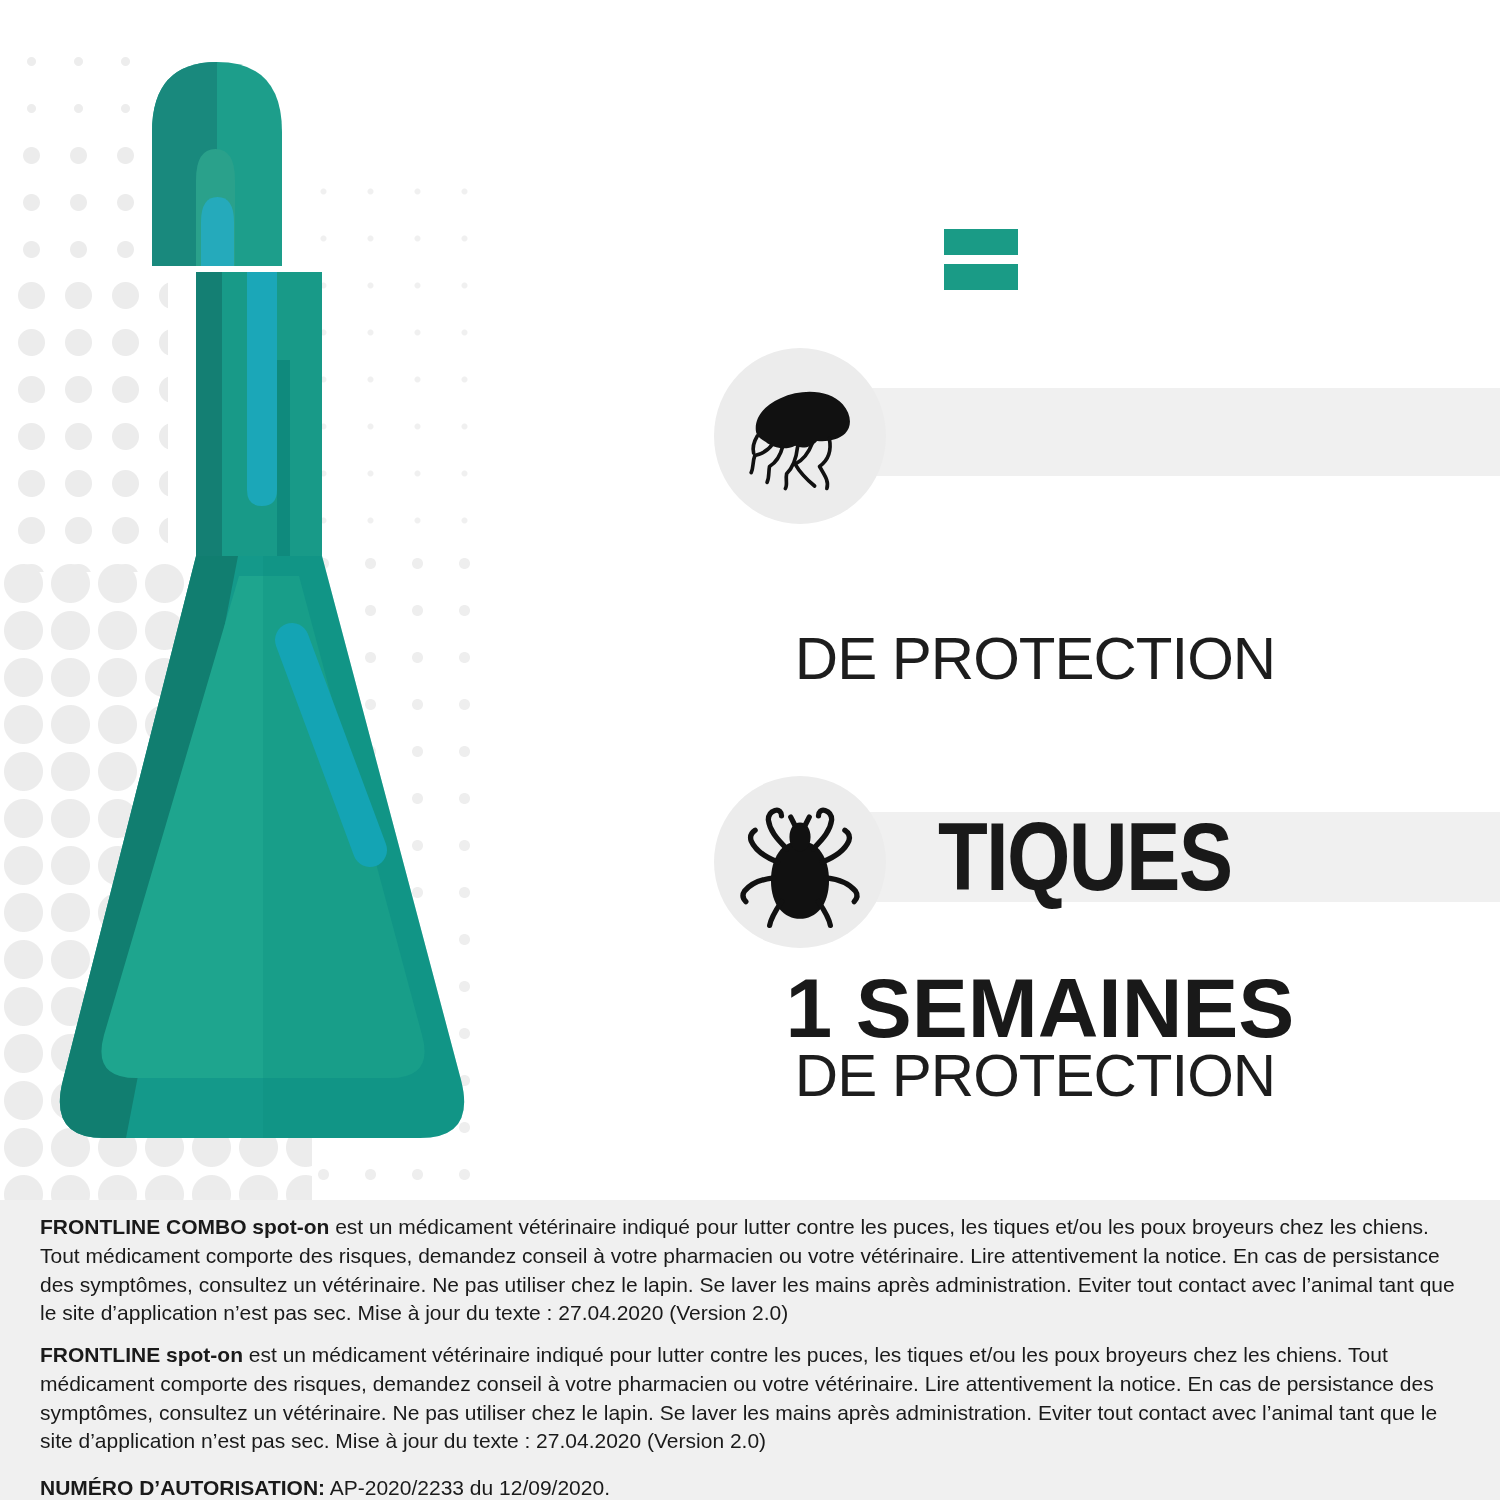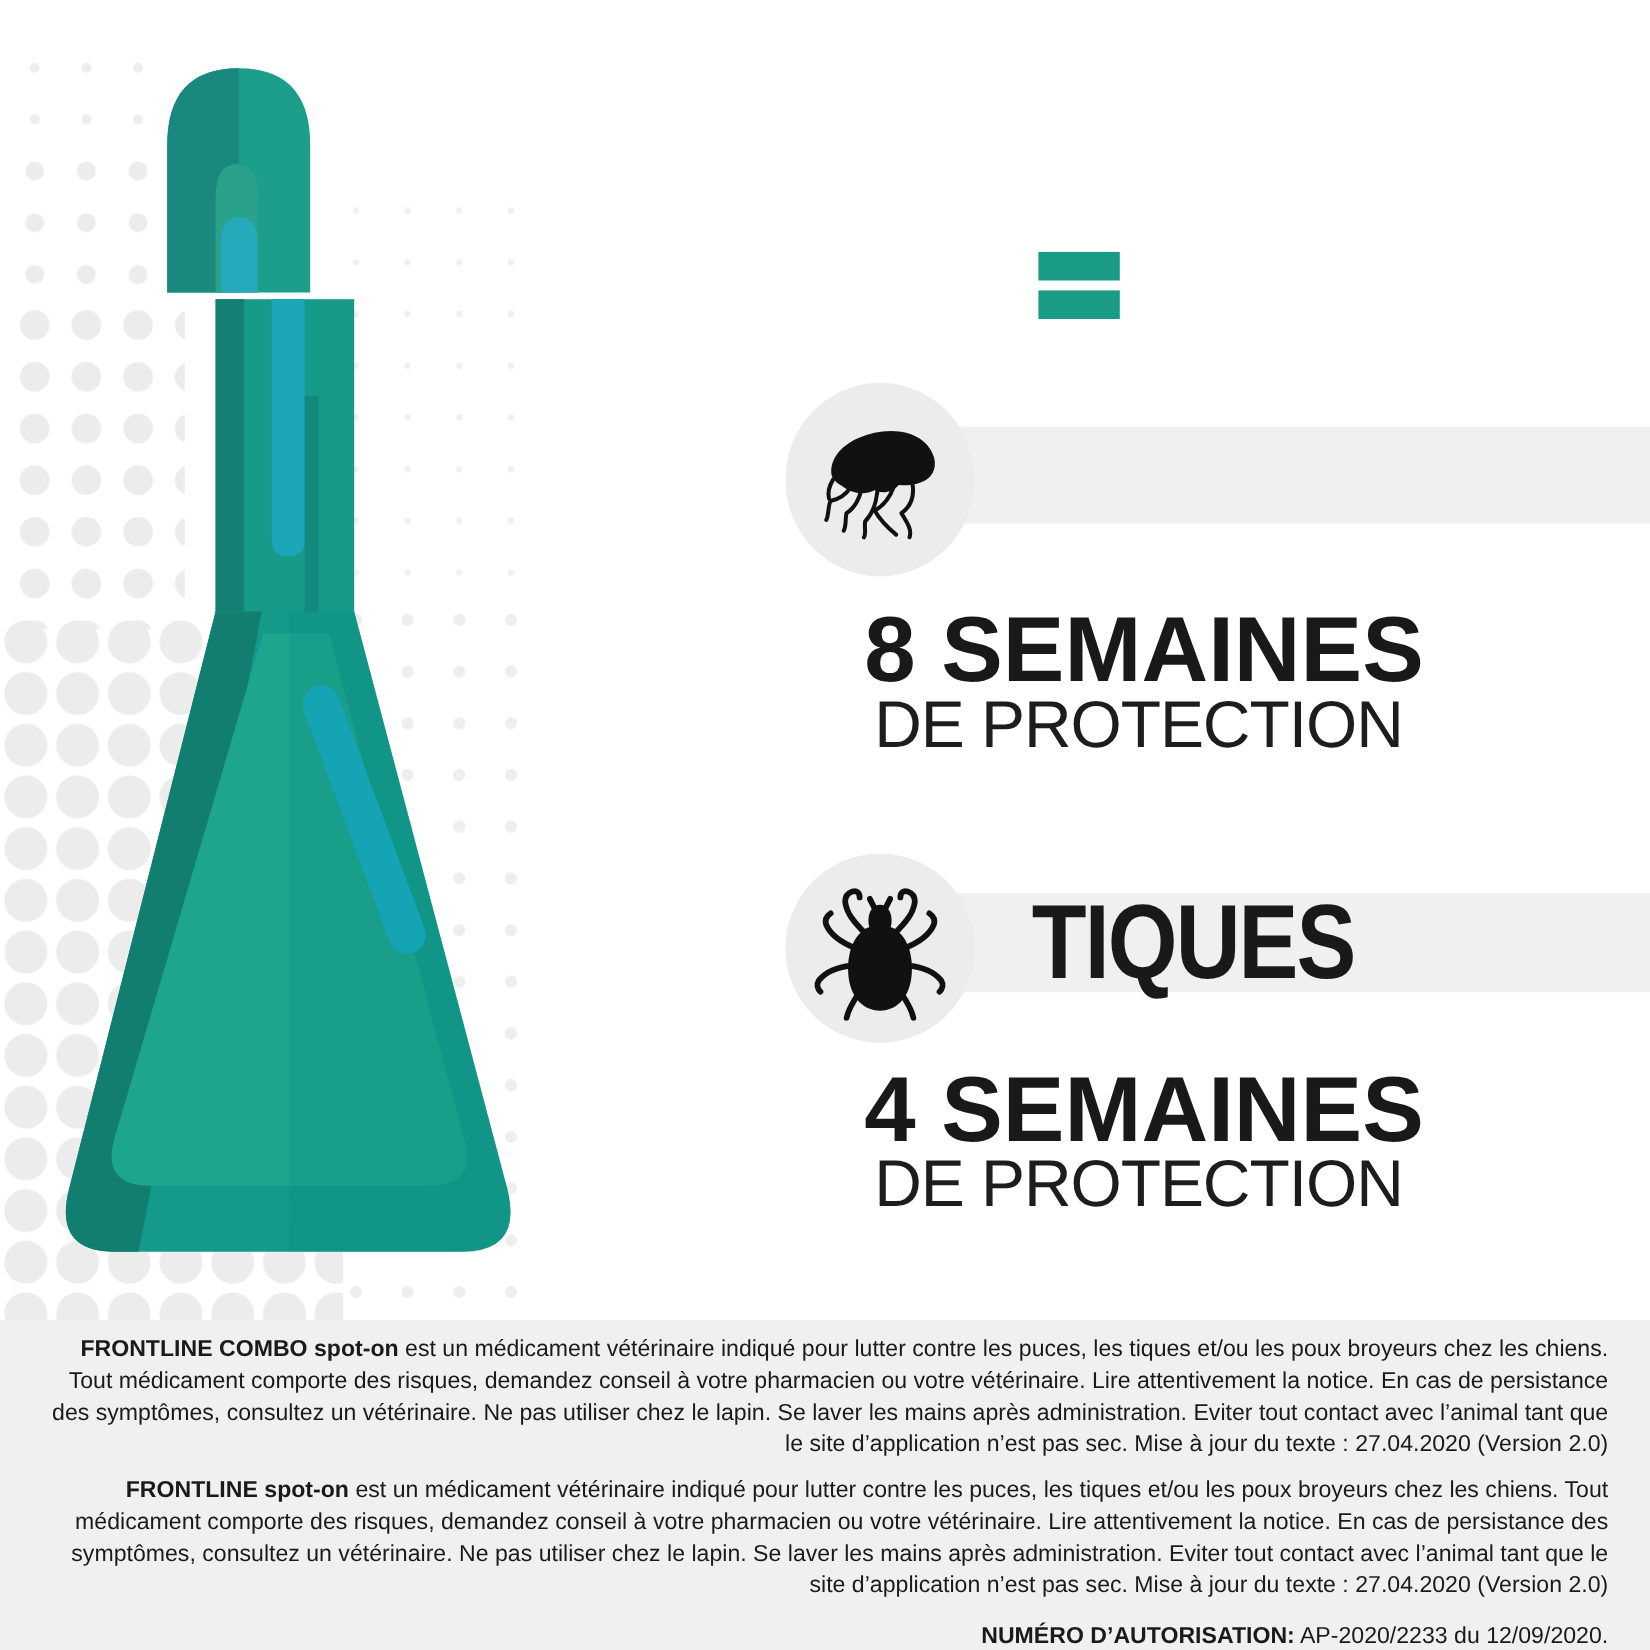--- a/index.html
+++ b/index.html
@@ -65,21 +65,21 @@
   }
   .dur-1{top:548px;}  .sub-1{top:629px;}
   .dur-2{top:966px;}  .sub-2{top:1046px;}
   
   .legal{
     position:absolute;left:0;top:1200px;width:1500px;height:300px;
     background:#f0f0f0;z-index:6;box-sizing:border-box;
     padding:13px 38px 0 40px;
     font-size:21px;line-height:1.37;color:#1a1a1a;
   }
-  .legal p{margin:0 0 13px 0;text-align:right;}
+  .legal p{margin:0 0 13px 0;}
   .legal .lead{font-weight:700;}
   .legal .auth{margin:18px 0 0 0;}
   .pest-icon{display:block;}
 </style>
 </head>
 <body>
 
 <div class="canvas">
 
   <div class="dots dots-1"></div>
@@ -121,21 +121,20 @@
       <g fill="none" stroke="#111111" stroke-width="3" stroke-linecap="round" stroke-linejoin="round">
         <path d="M15,50 C12,55 11,60 12,64"></path>
         <path d="M28,56 C24,62 18,65 13,66 C11,71 12,76 10,80"></path>
         <path d="M36,58 C34,66 30,72 25,75 C24,80 25,84 23,88"></path>
         <path d="M48,59 C47,68 44,76 39,81 C38,86 40,90 38,93"></path>
         <path d="M60,56 C57,64 52,70 46,73 C50,80 56,86 62,91"></path>
         <path d="M74,52 C76,62 73,70 66,75 C70,82 74,87 72,93"></path>
       </g>
     </svg>
   </div>
-  <div class="duration dur-1">8 SEMAINES</div>
   <div class="duration-sub sub-1">DE PROTECTION</div>
 
   <div class="band band-ticks"></div>
   <div class="pest-circle circle-tick">
     <svg class="pest-icon" width="132" height="140" viewBox="0 0 100 100">
       <path fill="#111111" d="M50,34 C64,34 72,47 72,64 C72,83 62,93 50,93 C38,93 28,83 28,64 C28,47 36,34 50,34 Z"></path>
       <path fill="#111111" d="M50,20 C55,20 58,25 58,31 C58,38 54,42 50,42 C46,42 42,38 42,31 C42,25 45,20 50,20 Z"></path>
       <g fill="none" stroke="#111111" stroke-width="4" stroke-linecap="round" stroke-linejoin="round">
         <path d="M46,22 L43,16"></path>
           <path d="M54,22 L57,16"></path>
@@ -146,21 +145,21 @@
         <path d="M30,62 C21,63 13,66 8,72 C6,75 7,78 9,80"></path>
         <path d="M70,62 C79,63 87,66 92,72 C94,75 93,78 91,80"></path>
         <path d="M36,80 C32,86 28,92 27,98"></path>
         <path d="M64,80 C68,86 72,92 73,98"></path>
       </g>
     </svg>
   </div>
   <div class="pest-label label-ticks">
     <span class="cond">TIQUES</span>
   </div>
-  <div class="duration dur-2">4 SEMAINES</div>
+  <div class="duration dur-2">1 SEMAINES</div>
   <div class="duration-sub sub-2">DE PROTECTION</div>
 
   <div class="legal">
     <p><span class="lead">FRONTLINE COMBO spot-on</span><span> est un médicament vétérinaire indiqué pour lutter contre les puces, les tiques et/ou les poux broyeurs chez les chiens. Tout médicament comporte des risques, demandez conseil à votre pharmacien ou votre vétérinaire. Lire attentivement la notice. En cas de persistance des symptômes, consultez un vétérinaire. Ne pas utiliser chez le lapin. Se laver les mains après administration. Eviter tout contact avec l’animal tant que le site d’application n’est pas sec. Mise à jour du texte : 27.04.2020 (Version 2.0)</span></p>
     <p><span class="lead">FRONTLINE spot-on</span><span> est un médicament vétérinaire indiqué pour lutter contre les puces, les tiques et/ou les poux broyeurs chez les chiens. Tout médicament comporte des risques, demandez conseil à votre pharmacien ou votre vétérinaire. Lire attentivement la notice. En cas de persistance des symptômes, consultez un vétérinaire. Ne pas utiliser chez le lapin. Se laver les mains après administration. Eviter tout contact avec l’animal tant que le site d’application n’est pas sec. Mise à jour du texte : 27.04.2020 (Version 2.0)</span></p>
     <p class="auth"><span class="lead">NUMÉRO D’AUTORISATION:</span><span> AP-2020/2233 du 12/09/2020.</span></p>
 
   </div>
 
 </div>

